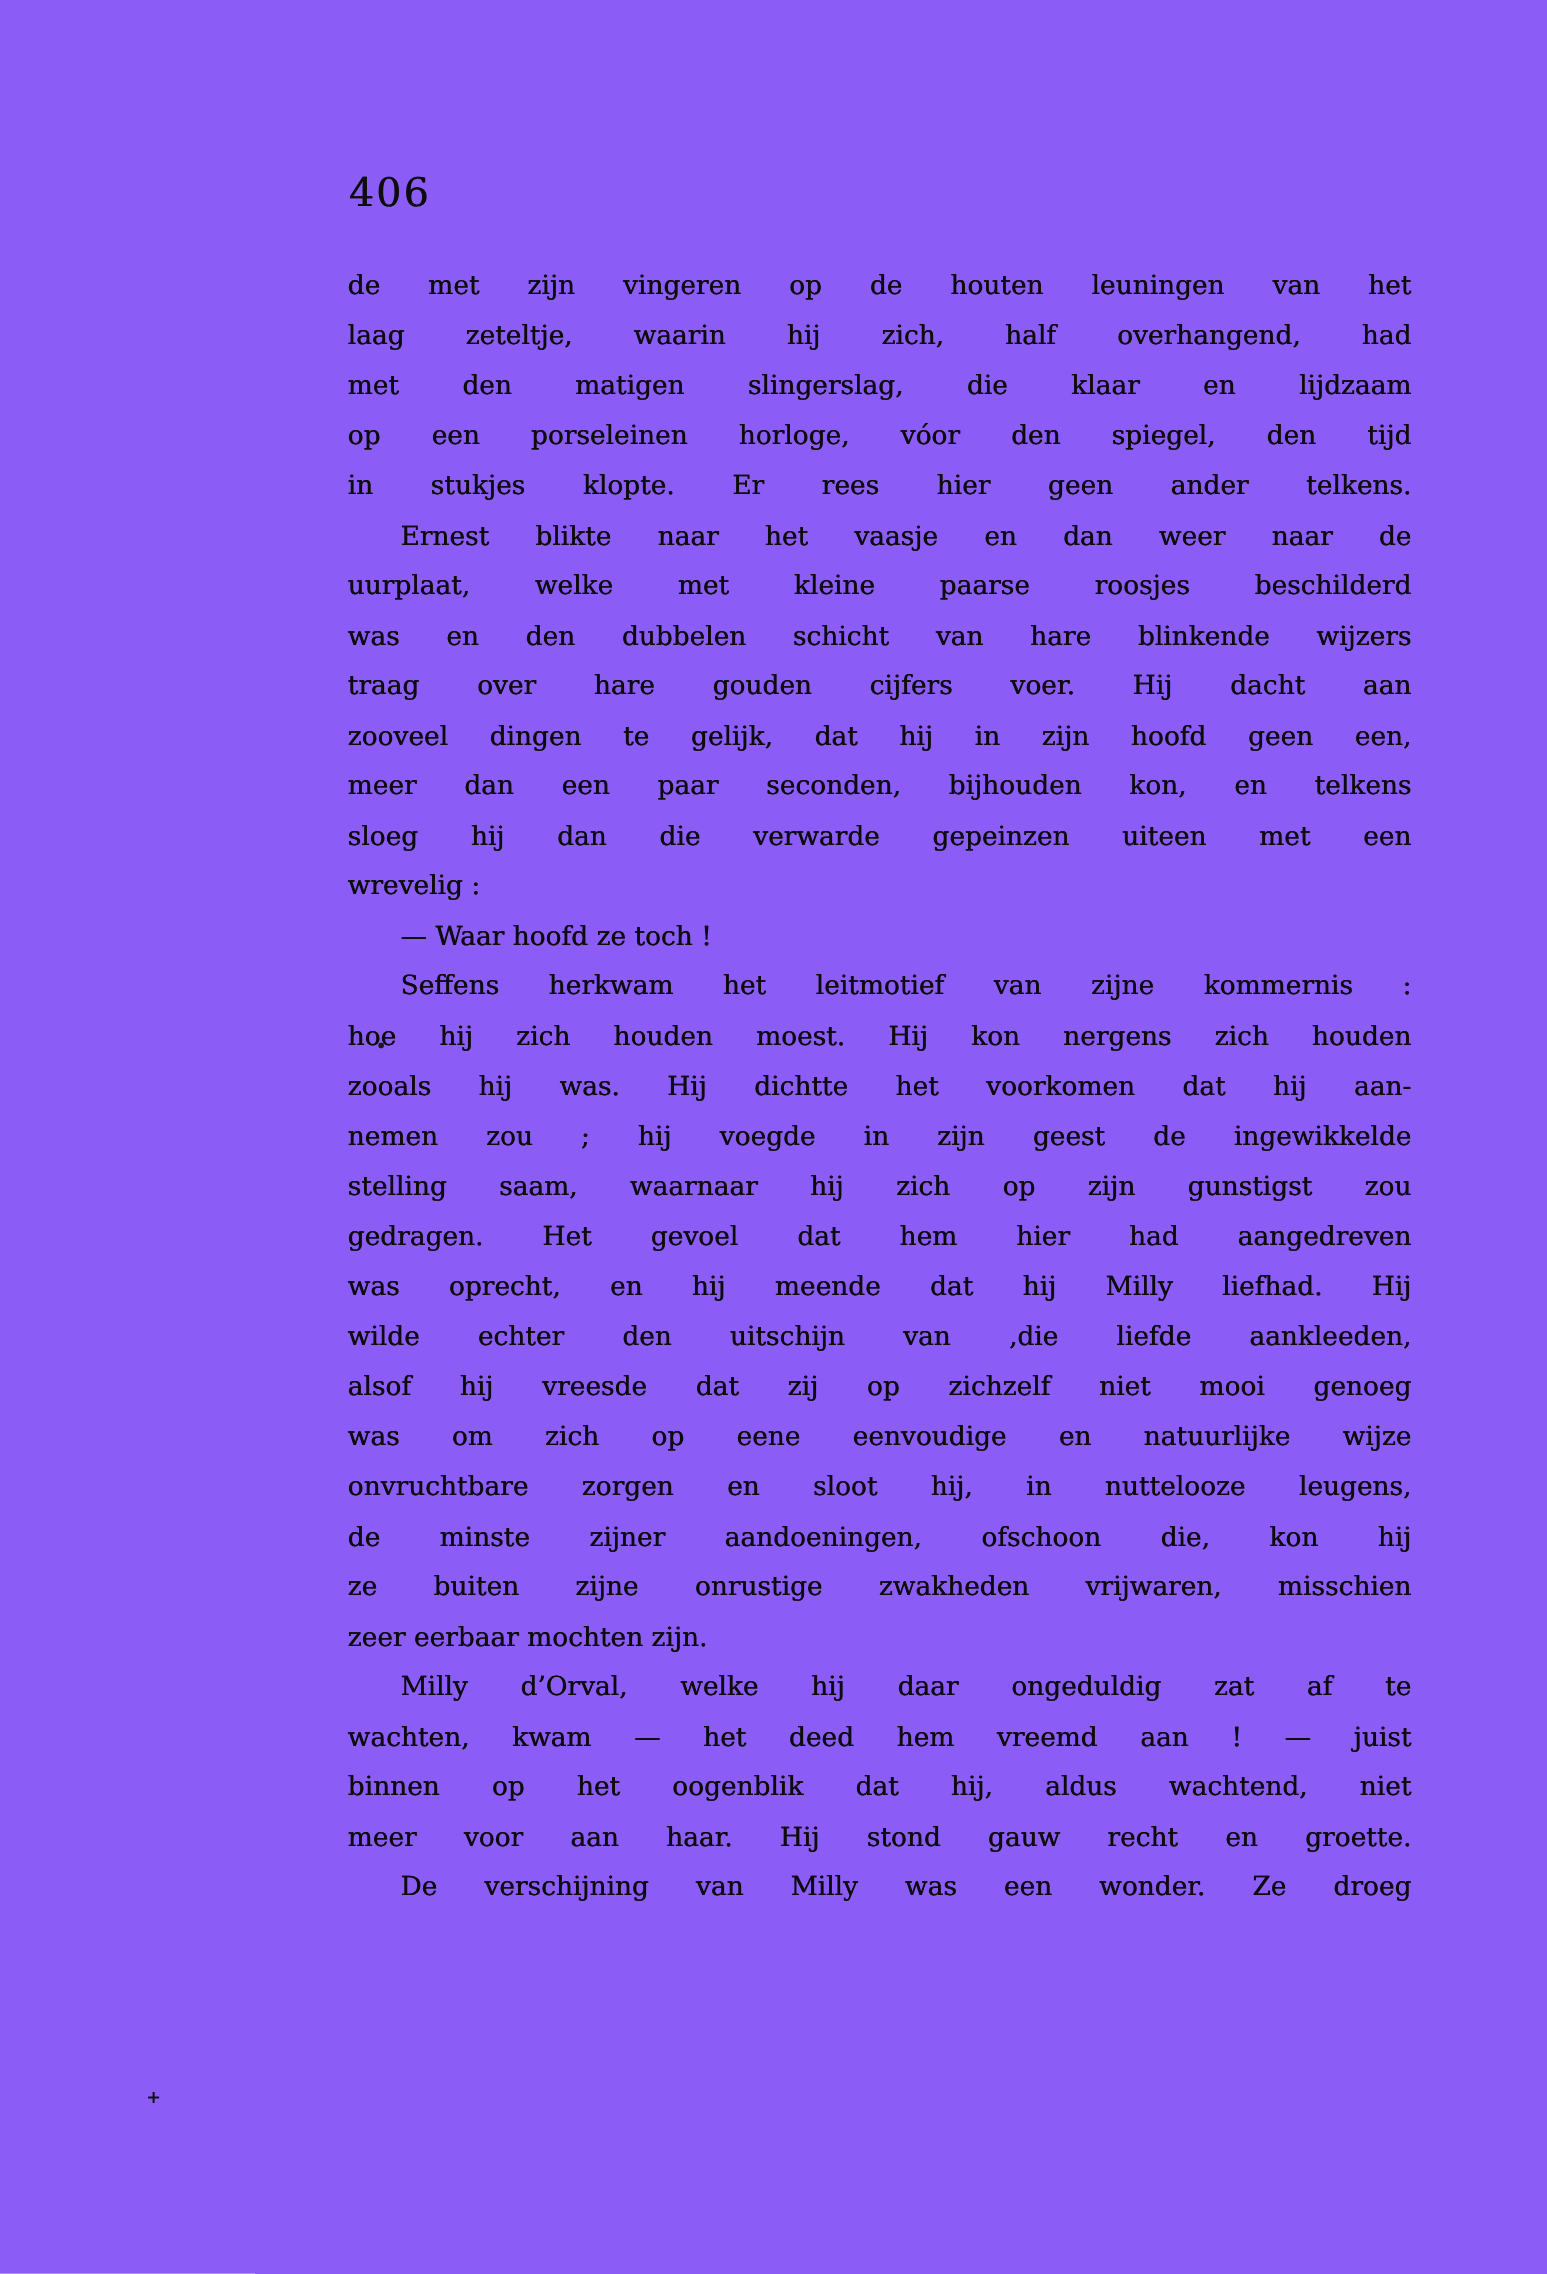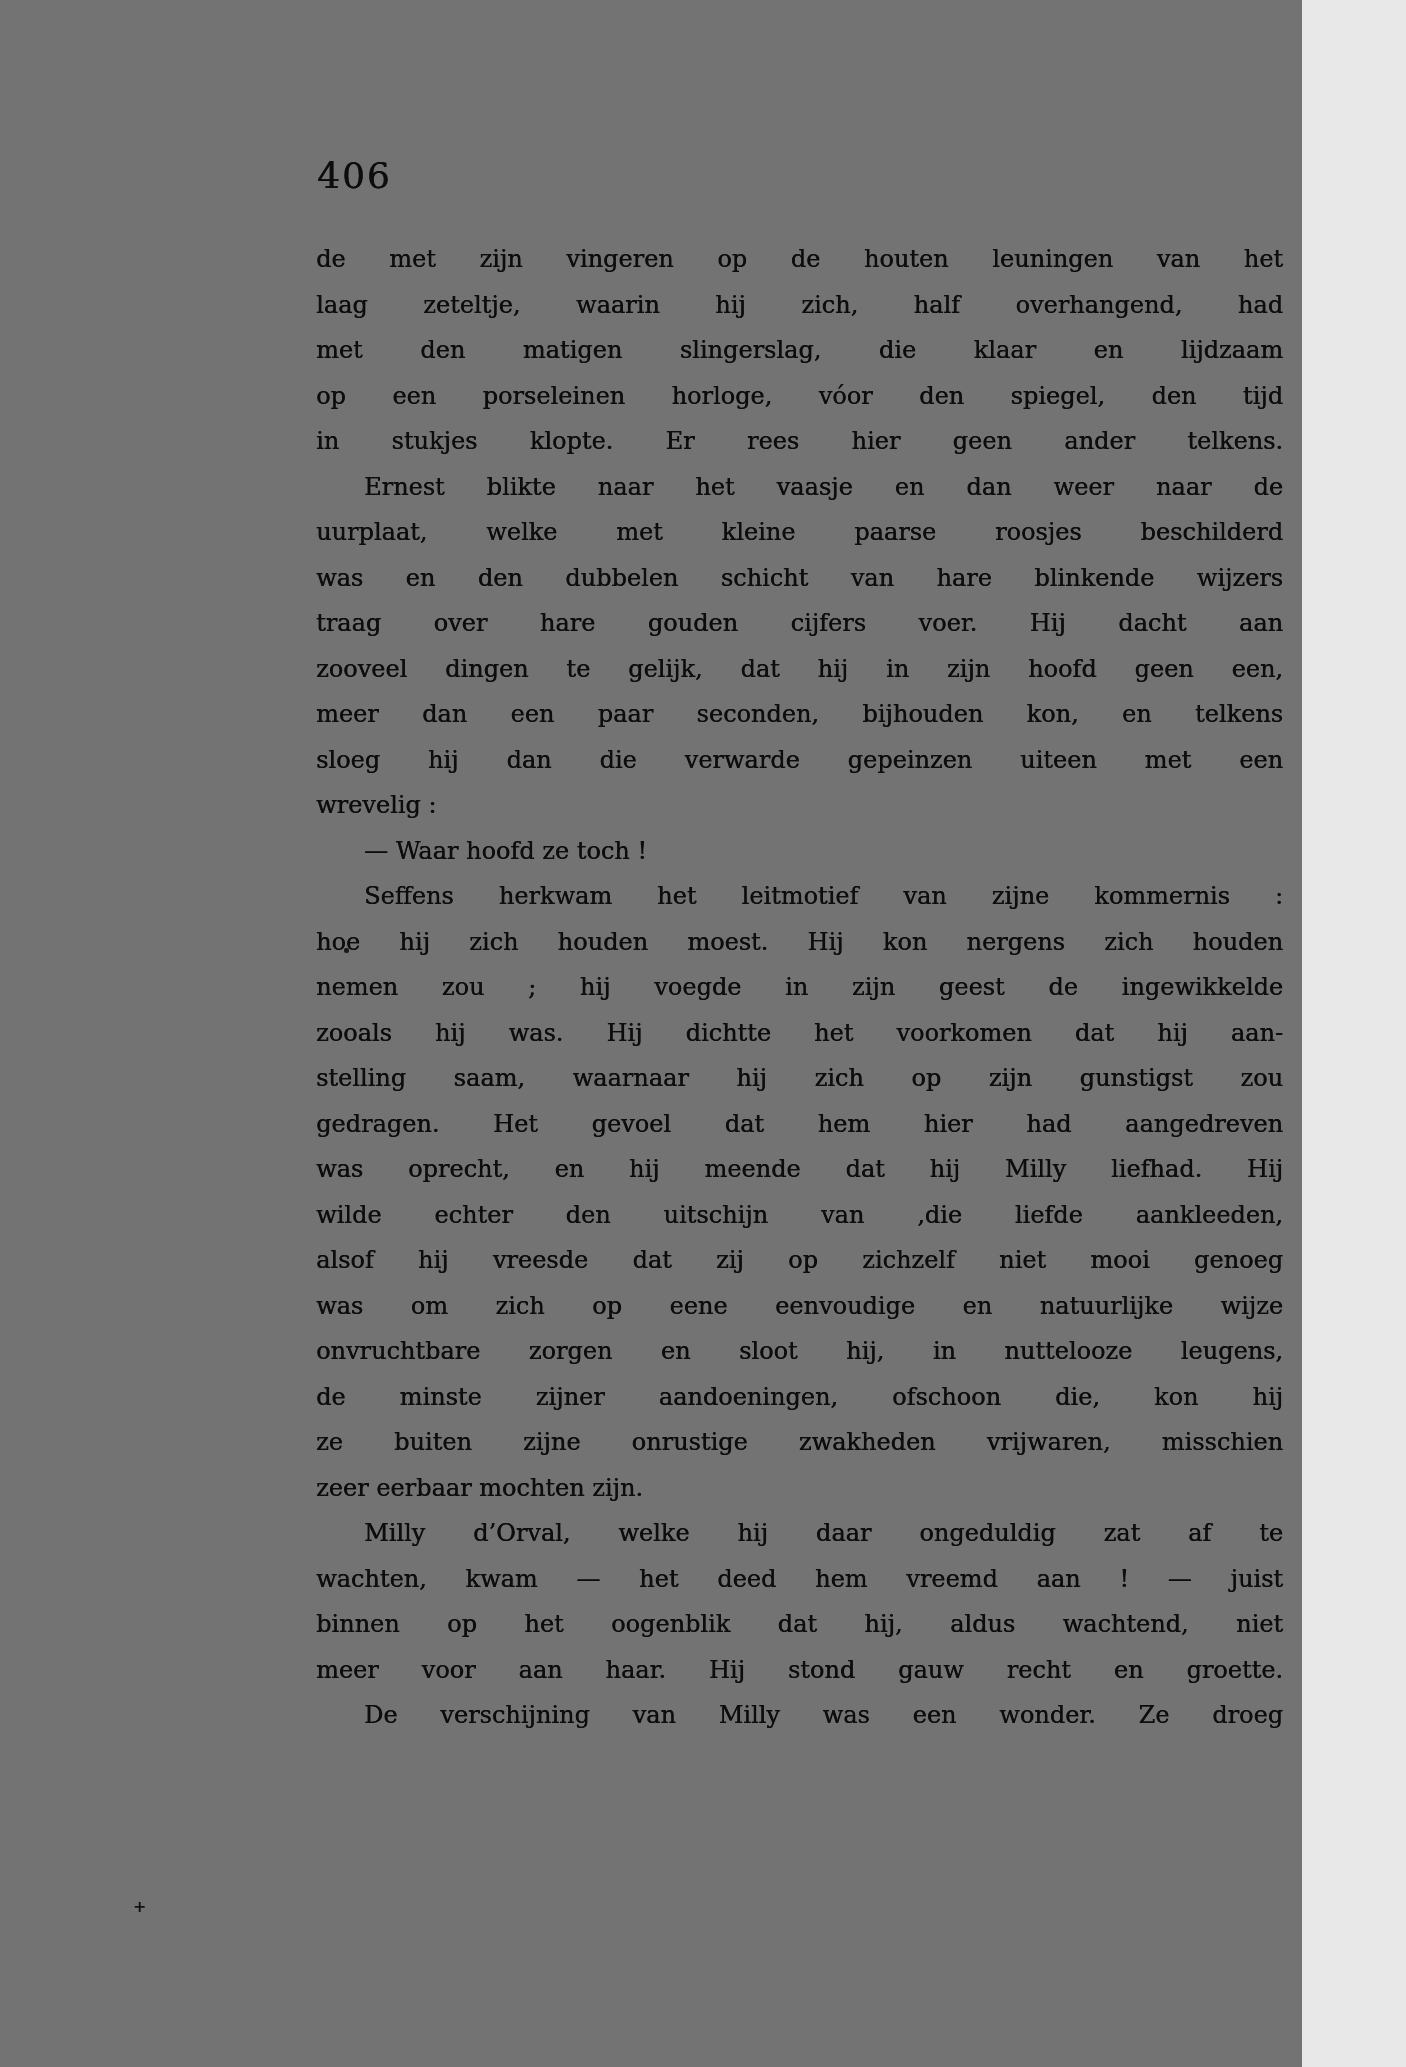--- a/index.html
+++ b/index.html
@@ -2,23 +2,23 @@
 <html><head>
 <meta charset="utf-8">
 <style>
   html, body {
     margin: 0;
     padding: 0;
     background: #e8e8e8;
   }
   .page {
     position: relative;
-    width: 1302px;
+    width: 1406px;
     height: 2067px;
-    background: #737373;
+    background: #8b5cf6;
     font-family: "DejaVu Serif", serif;
     color: #0d0d0d;
     overflow: hidden;
     text-shadow: 0.4px 0 0 currentColor;
   }
   .page-number {
     position: absolute;
     left: 317px;
     top: 158px;
     font-size: 36px;
@@ -81,22 +81,22 @@
       <div class="line justify">uurplaat, welke met kleine paarse roosjes beschilderd</div>
       <div class="line justify">was en den dubbelen schicht van hare blinkende wijzers</div>
       <div class="line justify">traag over hare gouden cijfers voer. Hij dacht aan</div>
       <div class="line justify">zooveel dingen te gelijk, dat hij in zijn hoofd geen een,</div>
       <div class="line justify">meer dan een paar seconden, bijhouden kon, en telkens</div>
       <div class="line justify">sloeg hij dan die verwarde gepeinzen uiteen met een</div>
       <div class="line">wrevelig :</div>
       <div class="line indent">— Waar hoofd ze toch !</div>
       <div class="line indent justify">Seffens herkwam het leitmotief van zijne kommernis :</div>
       <div class="line justify">hoe hij zich houden moest. Hij kon nergens zich houden</div>
+      <div class="line justify">zooals hij was. Hij dichtte het voorkomen dat hij aan-</div>
       <div class="line justify">nemen zou ; hij voegde in zijn geest de ingewikkelde</div>
-      <div class="line justify">zooals hij was. Hij dichtte het voorkomen dat hij aan-</div>
       <div class="line justify">stelling saam, waarnaar hij zich op zijn gunstigst zou</div>
       <div class="line justify">gedragen. Het gevoel dat hem hier had aangedreven</div>
       <div class="line justify">was oprecht, en hij meende dat hij Milly liefhad. Hij</div>
       <div class="line justify">wilde echter den uitschijn van ‚die liefde aankleeden,</div>
       <div class="line justify">alsof hij vreesde dat zij op zichzelf niet mooi genoeg</div>
       <div class="line justify">was om zich op eene eenvoudige en natuurlijke wijze</div>
       <div class="line justify">onvruchtbare zorgen en sloot hij, in nuttelooze leugens,</div>
       <div class="line justify">de minste zijner aandoeningen, ofschoon die, kon hij</div>
       <div class="line justify">ze buiten zijne onrustige zwakheden vrijwaren, misschien</div>
       <div class="line">zeer eerbaar mochten zijn.</div>

